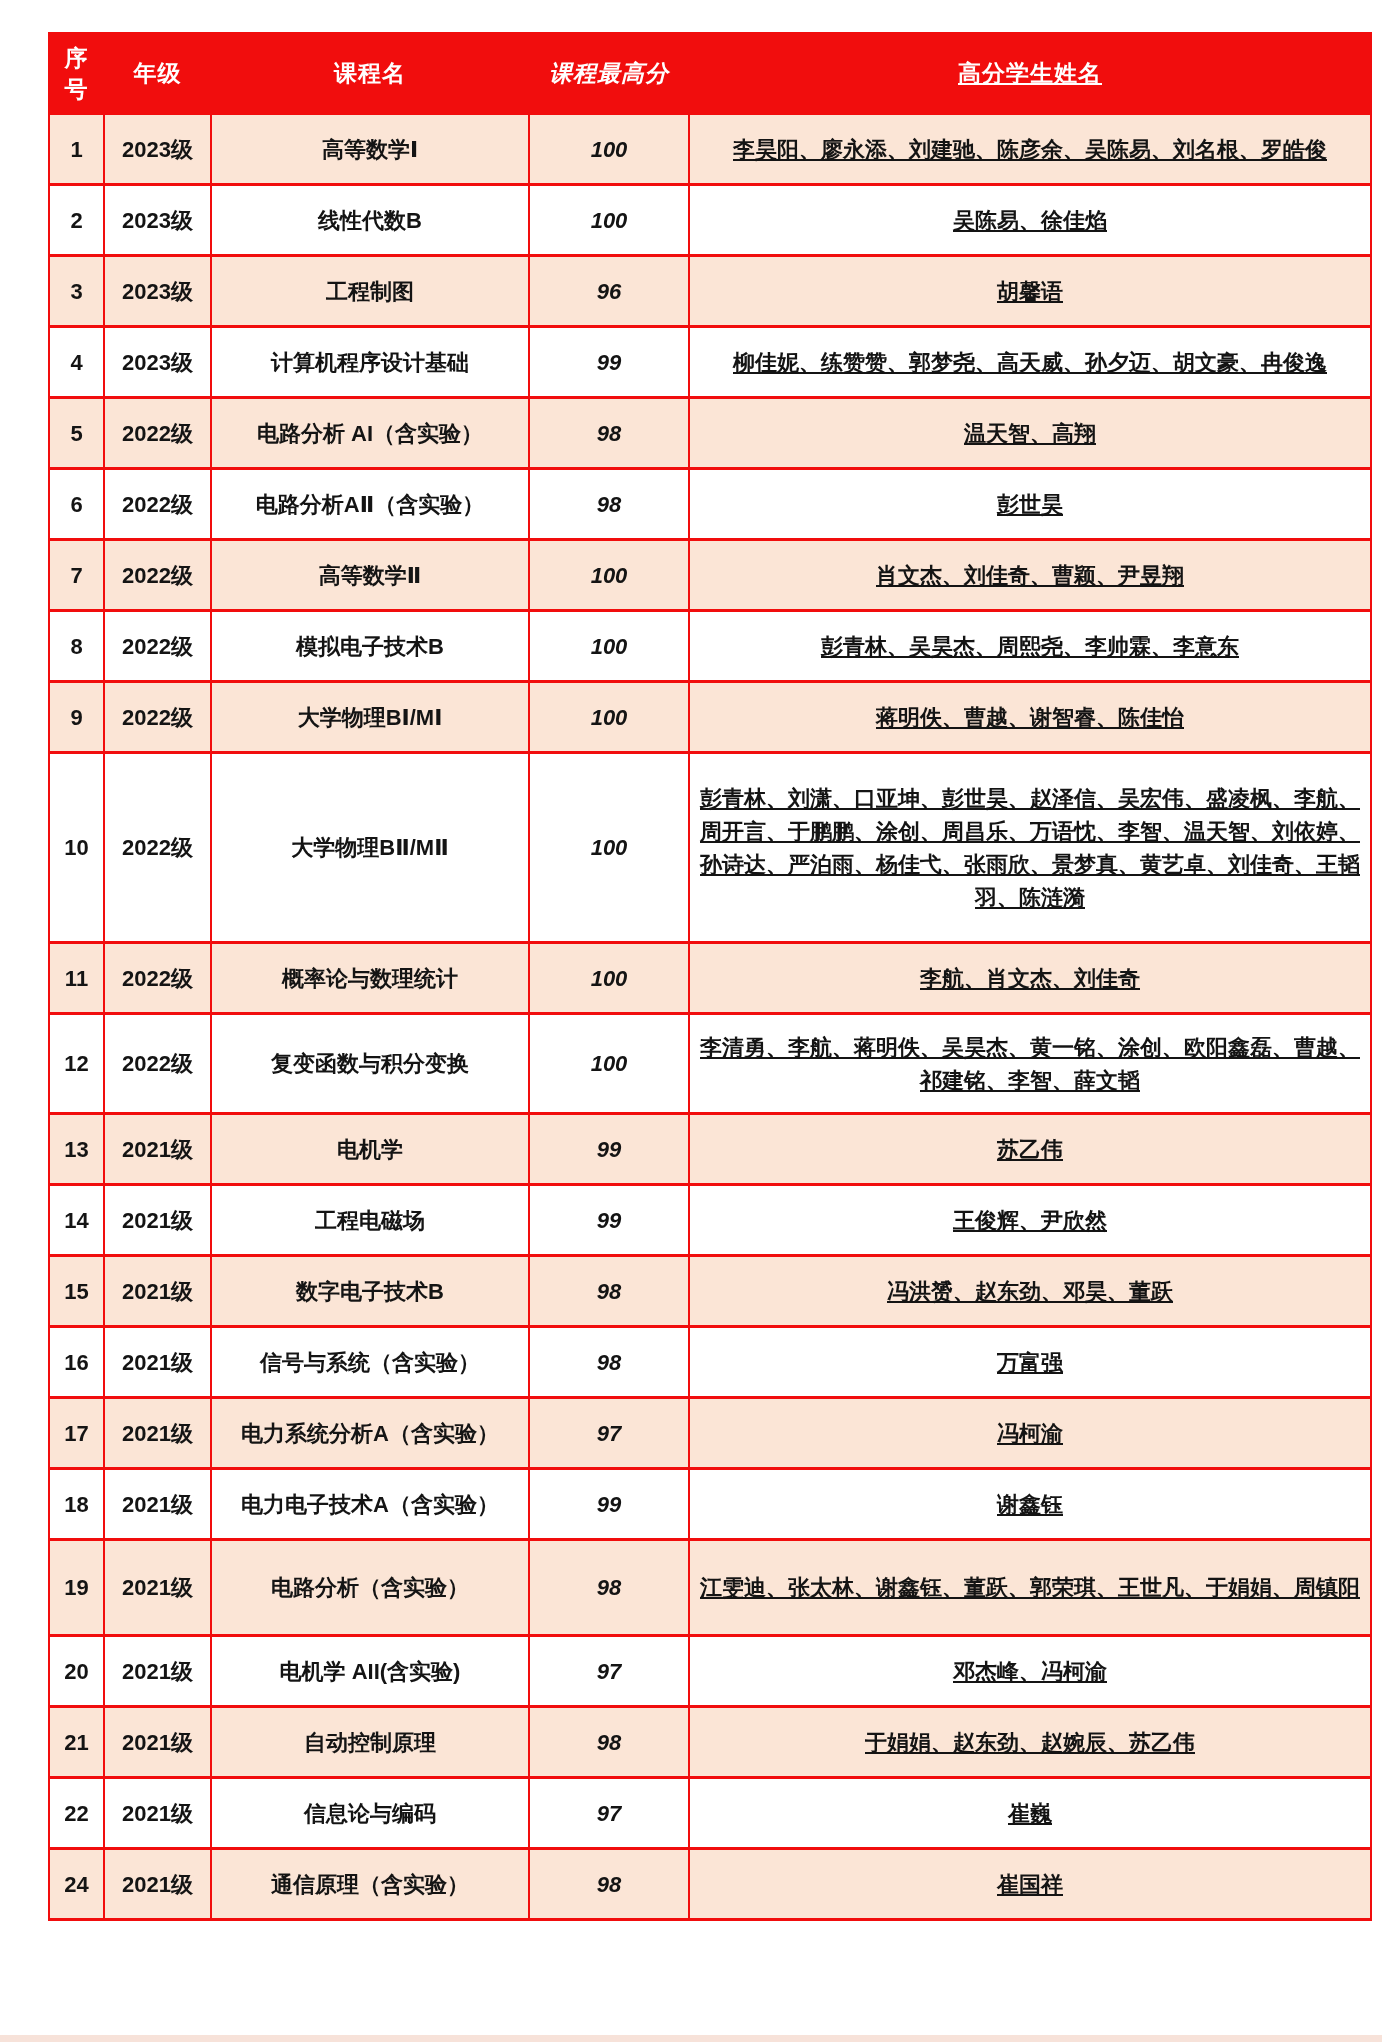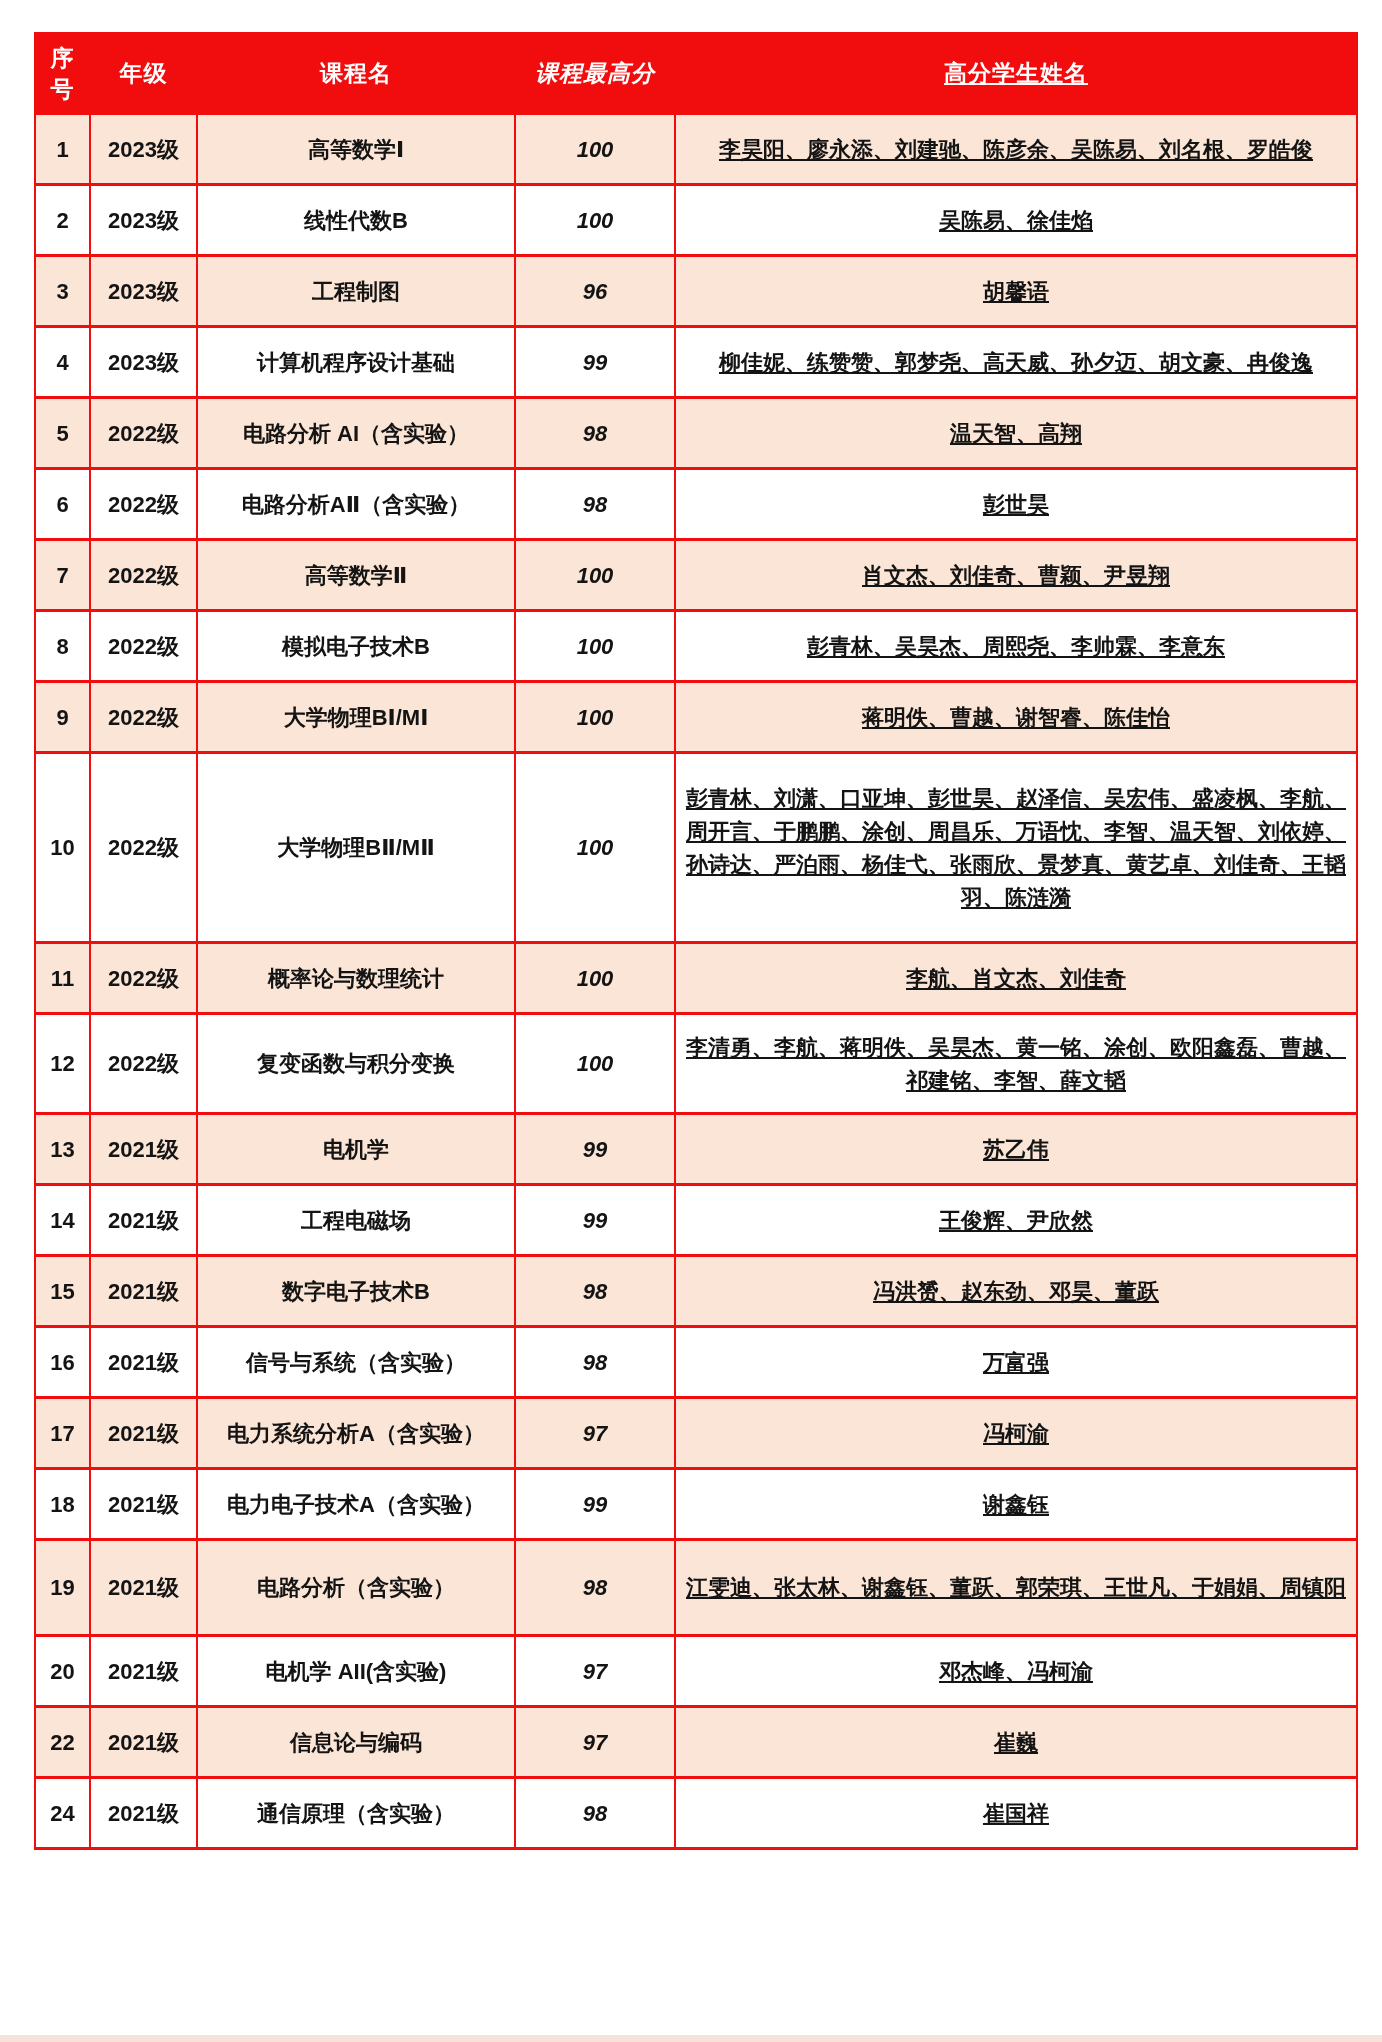--- a/index.html
+++ b/index.html
@@ -2,21 +2,21 @@
 <html><head>
 <meta charset="utf-8">
 <style>
   html,body{margin:0;padding:0;}
   body{
     width:1382px;height:2042px;position:relative;background:#ffffff;
     font-family:"Liberation Sans","DejaVu Sans",sans-serif;
     -webkit-font-smoothing:antialiased;
   }
   .score-table{
-    position:absolute;left:34px;top:32px;width:1322px;
+    position:absolute;left:48px;top:32px;width:1322px;
     border-collapse:collapse;table-layout:fixed;
   }
   .score-table th,.score-table td{
     border-left:2px solid #f10d0d;border-right:2px solid #f10d0d;
     border-top:3px solid #f10d0d;border-bottom:3px solid #f10d0d;
     text-align:center;vertical-align:middle;
     font-weight:700;color:#141414;
     padding:6px 10px;box-sizing:border-box;
     word-break:break-all;
   }
@@ -188,20 +188,27 @@
     <td class="c-students">江雯迪、张太林、谢鑫钰、董跃、郭荣琪、王世凡、于娟娟、周镇阳</td>
   </tr>
       <tr>
     <td class="c-no">20</td>
     <td class="c-grade">2021级</td>
     <td class="c-course">电机学 AII(含实验)</td>
     <td class="c-score">97</td>
     <td class="c-students">邓杰峰、冯柯渝</td>
   </tr>
       <tr>
+    <td class="c-no">21</td>
+    <td class="c-grade">2021级</td>
+    <td class="c-course">自动控制原理</td>
+    <td class="c-score">98</td>
+    <td class="c-students">于娟娟、赵东劲、赵婉辰、苏乙伟</td>
+  </tr>
+      <tr>
     <td class="c-no">22</td>
     <td class="c-grade">2021级</td>
     <td class="c-course">信息论与编码</td>
     <td class="c-score">97</td>
     <td class="c-students">崔巍</td>
   </tr>
       <tr>
     <td class="c-no">24</td>
     <td class="c-grade">2021级</td>
     <td class="c-course">通信原理（含实验）</td>

